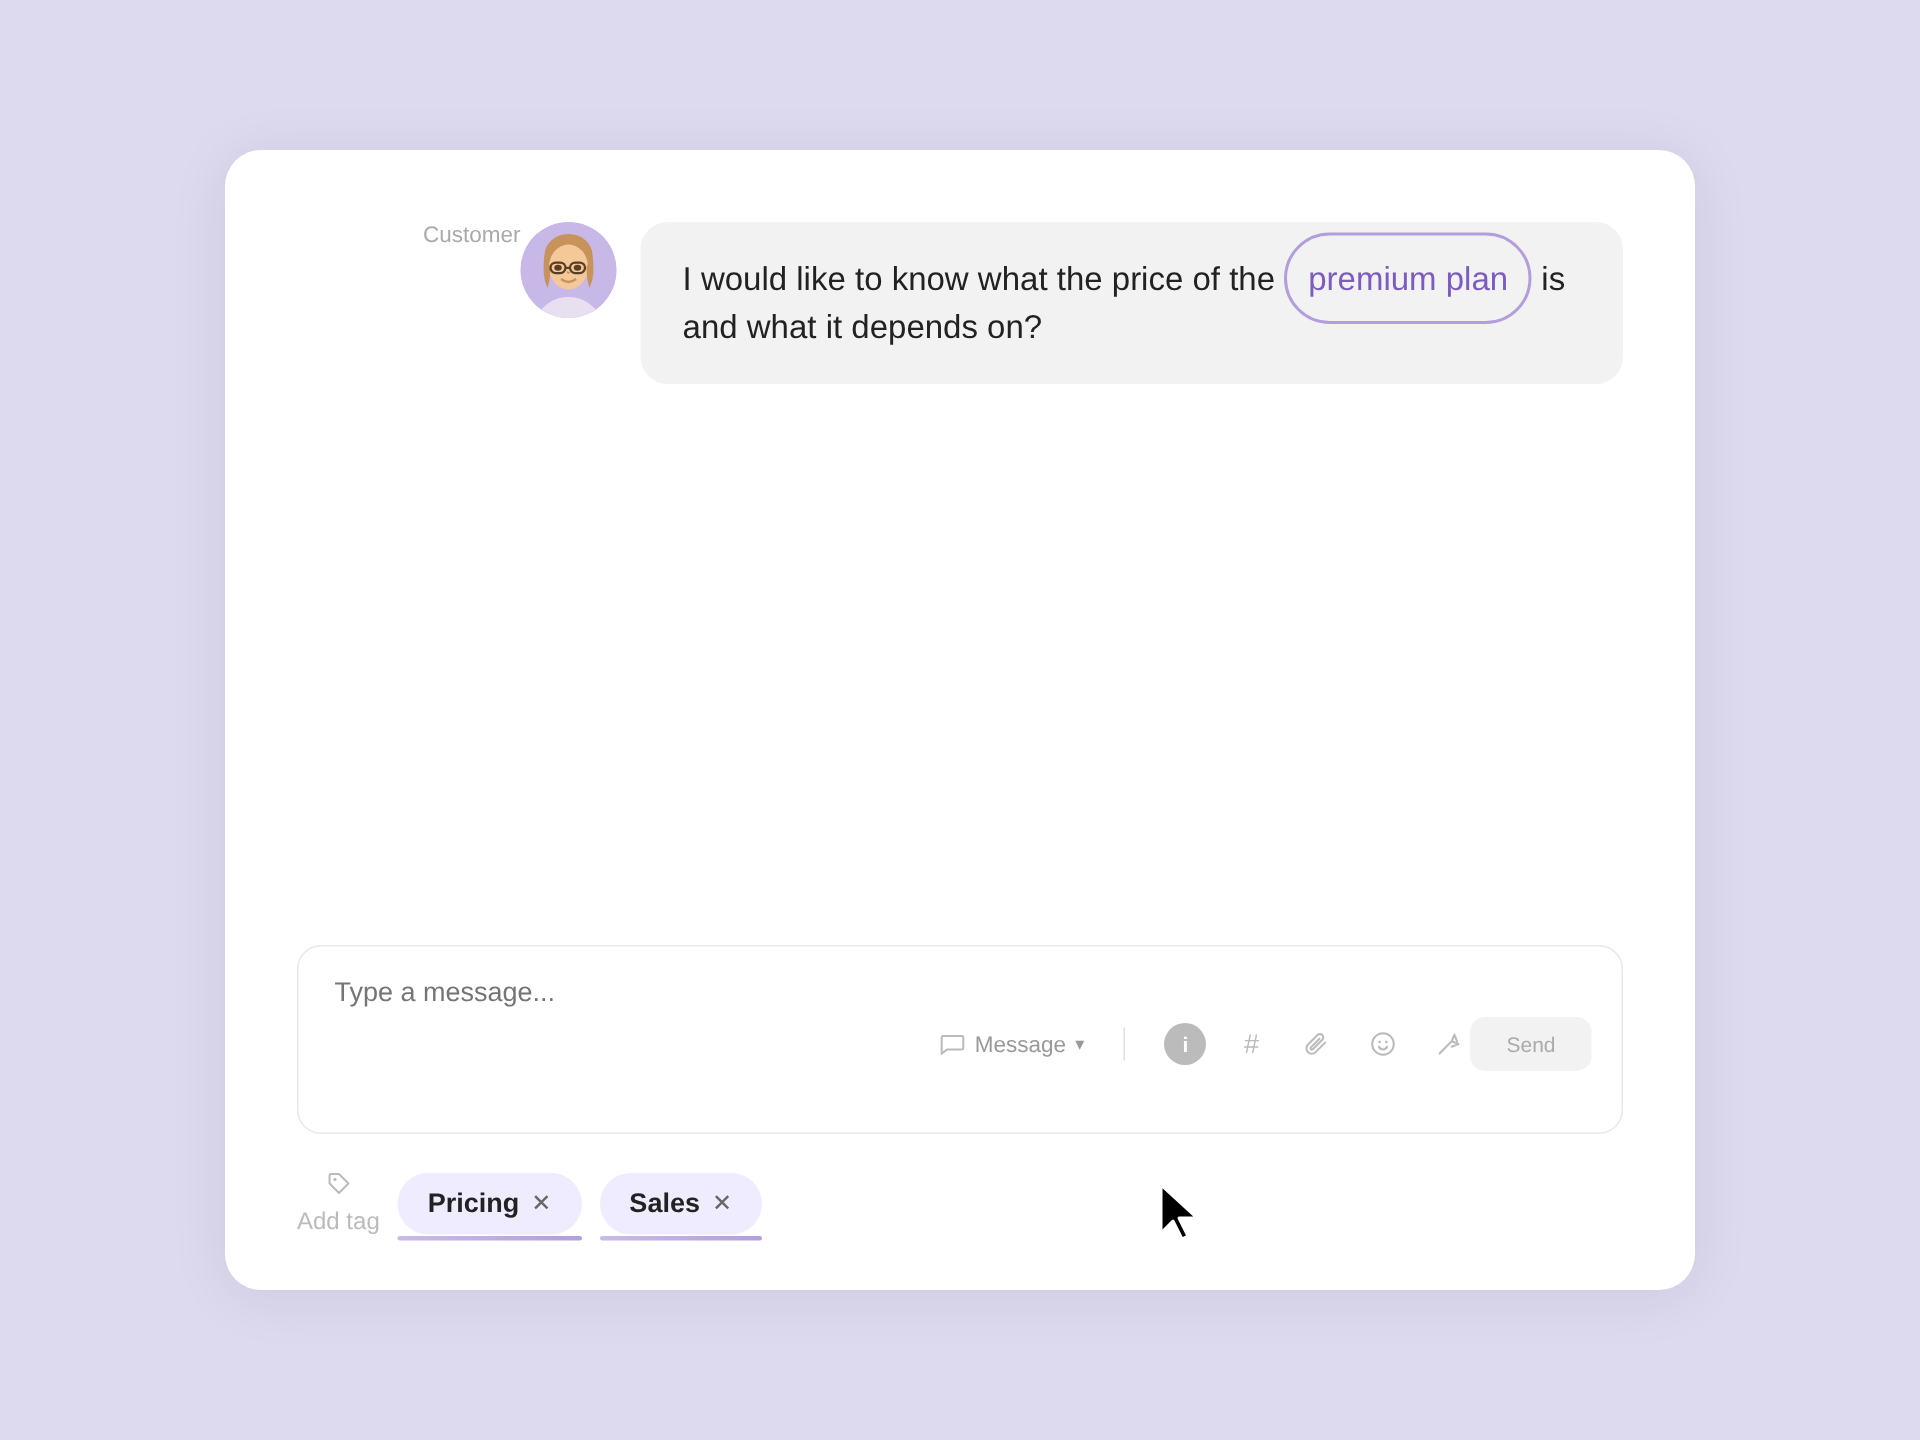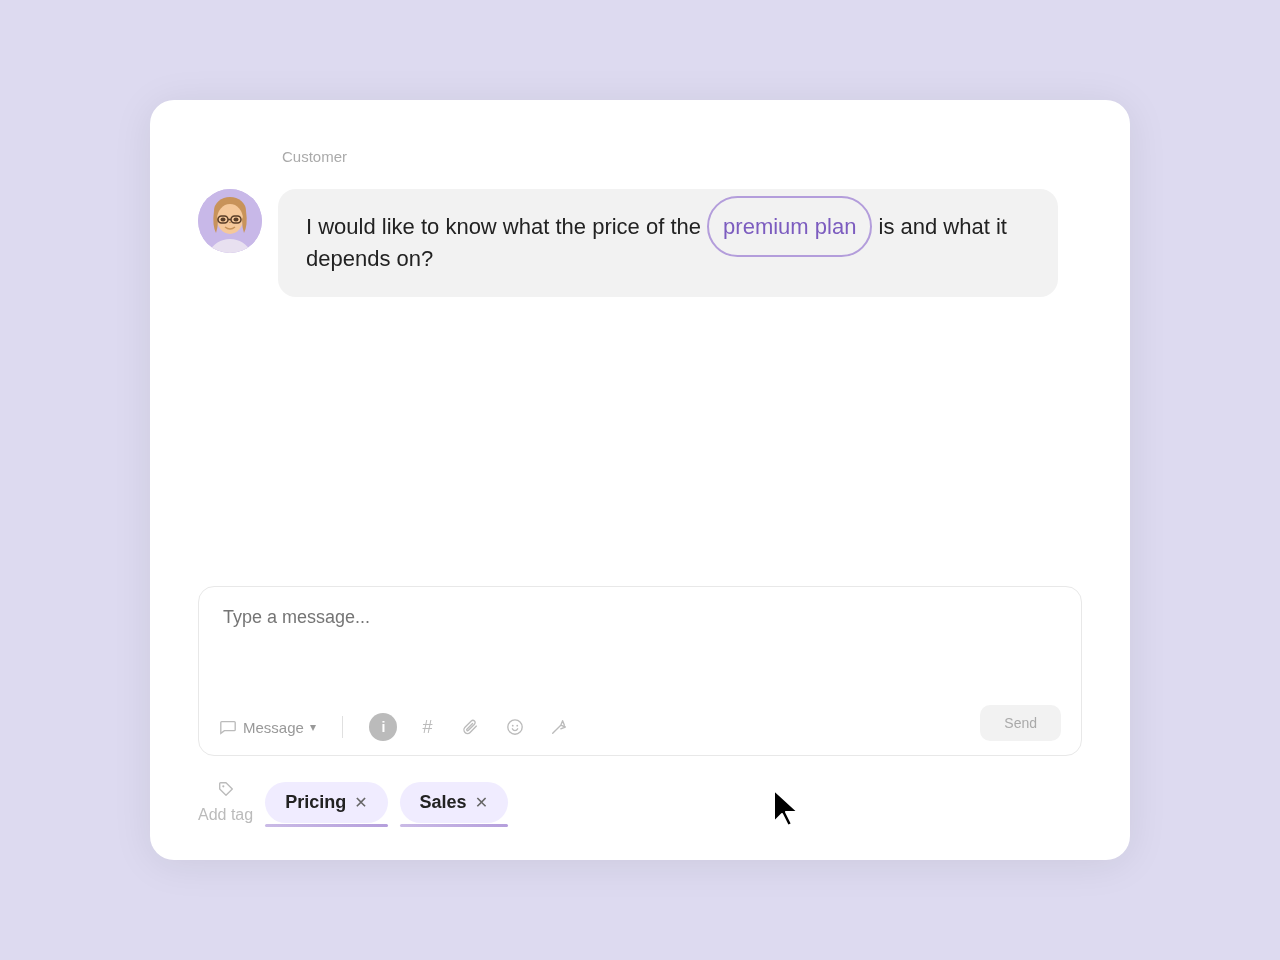--- a/index.html
+++ b/index.html
@@ -23,22 +23,20 @@
       display: flex;
       flex-direction: column;
       gap: 0;
       box-shadow: 0 4px 40px rgba(0,0,0,0.08);
     }
 
     
     .chat-area {
       flex: 1;
       display: flex;
-      flex-direction: column;
-      gap: 20px;
       margin-bottom: 24px;
     }
 
     
     .customer-label {
       color: #aaa;
       font-size: 15px;
       margin-left: 84px;
       margin-bottom: 4px;
     }
@@ -105,41 +103,41 @@
       padding: 2px 14px;
       display: inline;
     }
 
     
     .message-input-container {
       border: 1.5px solid #e8e8e8;
       border-radius: 16px;
       padding: 20px 20px 14px 20px;
       display: flex;
-      flex-direction: column;
-      gap: 8px;
+      flex-direction: row;
+      gap: 19px;
       margin-bottom: 24px;
     }
 
     .message-textarea {
       width: 100%;
       border: none;
       outline: none;
       font-size: 18px;
       color: #bbb;
       resize: none;
       height: 90px;
       font-family: inherit;
       background: transparent;
       padding: 0 4px;
     }
 
     .toolbar {
       display: flex;
-      align-items: flex-end;
+      align-items: center;
       gap: 0;
     }
 
     .toolbar-left {
       display: flex;
       align-items: center;
       gap: 16px;
       flex: 1;
     }
 

